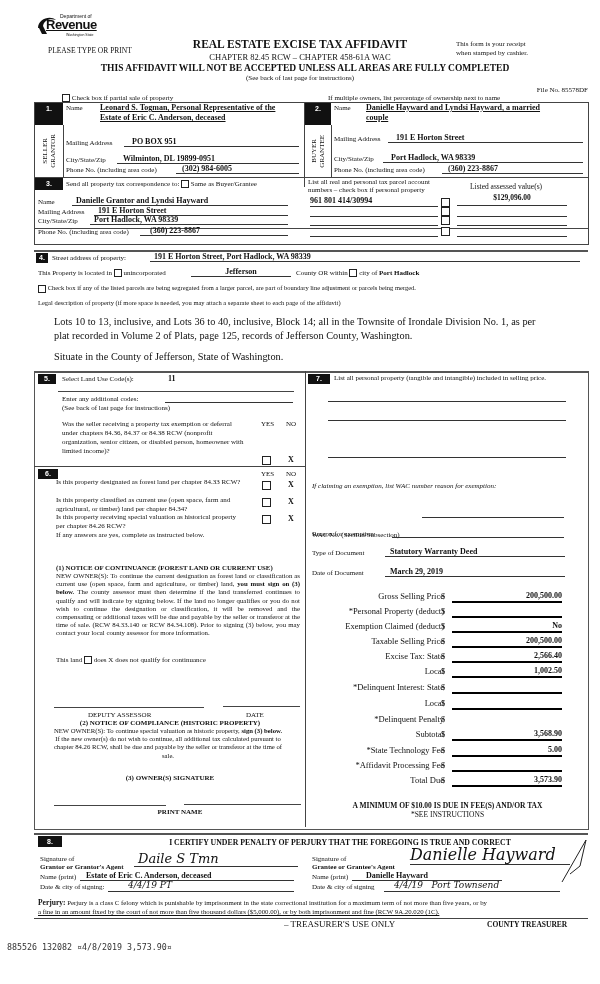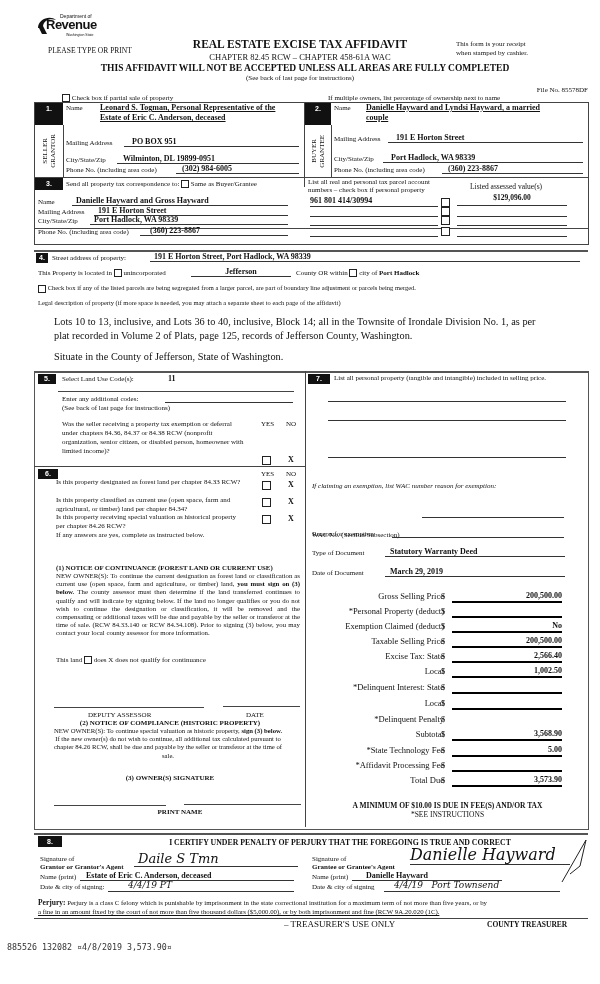--- a/index.html
+++ b/index.html
@@ -22,21 +22,21 @@
   .sig{font-family:"DejaVu Serif",serif;font-style:italic;}
 </style>
 </head>
 <body>
 
 <div class="abs" style="left:36px;top:10px;width:70px;height:32px;">
   <svg width="22" height="22" viewBox="0 0 22 22" style="position:absolute;left:0;top:4px;">
     <path d="M2 14 C2 5, 14 1, 20 6 C14 4, 8 6, 7 12 L11 20 L6 20 L3 14 Z" fill="#111"></path>
   </svg>
   <div class="abs" style="left:24px;top:3px;font-family:'Liberation Sans',sans-serif;font-size:5px;line-height:6px;">Department of</div>
-  <div class="abs" style="left:10px;top:8px;font-family:'Liberation Sans',sans-serif;font-size:13px;font-weight:bold;line-height:14px;letter-spacing:-0.5px;">Revenue</div>
+  <div class="abs" style="left:10px;top:8px;font-family:'Liberation Sans',sans-serif;font-size:13px;font-weight:bold;line-height:14px;letter-spacing:-0.5px;text-decoration:underline;">Revenue</div>
   <div class="abs" style="left:30px;top:23px;font-family:'Liberation Sans',sans-serif;font-size:3.5px;line-height:4px;">Washington State</div>
 </div>
 
 <div class="abs t" style="left:48px;top:46px;font-size:7.5px;">PLEASE TYPE OR PRINT</div>
 <div class="abs b" style="left:150px;top:38px;width:300px;text-align:center;font-size:11.5px;line-height:13px;">REAL ESTATE EXCISE TAX AFFIDAVIT</div>
 <div class="abs" style="left:150px;top:52px;width:300px;text-align:center;font-size:8.5px;line-height:10px;">CHAPTER 82.45 RCW – CHAPTER 458-61A WAC</div>
 <div class="abs t" style="left:456px;top:40px;">This form is your receipt</div>
 <div class="abs t" style="left:456px;top:49px;">when stamped by cashier.</div>
 <div class="abs b" style="left:40px;top:63px;width:530px;text-align:center;font-size:9.5px;line-height:11px;">THIS AFFIDAVIT WILL NOT BE ACCEPTED UNLESS ALL AREAS ARE FULLY COMPLETED</div>
 <div class="abs t" style="left:150px;top:74px;width:300px;text-align:center;">(See back of last page for instructions)</div>
@@ -84,21 +84,21 @@
 
 <div class="abs secnum" style="left:35px;top:178px;width:28px;height:12px;">3.</div>
 <div class="abs t" style="left:66px;top:180px;">
   <span>Send all property tax correspondence to:</span>
   <span class="box"></span>
   <span>Same as Buyer/Grantee</span>
 </div>
 <div class="vrule" style="left:304px;top:177px;height:10px;"></div>
 
 <div class="abs t" style="left:38px;top:198px;">Name</div>
-<div class="abs fill hl" style="left:72px;top:196px;width:216px;padding-left:4px;box-sizing:border-box;">Danielle Hayward and Gross Hayward</div>
+<div class="abs fill hl" style="left:72px;top:196px;width:216px;padding-left:4px;box-sizing:border-box;">Danielle Grantor and Lyndsi Hayward</div>
 <div class="abs t" style="left:38px;top:208px;">Mailing Address</div>
 <div class="abs fill hl" style="left:94px;top:206px;width:194px;padding-left:4px;box-sizing:border-box;">191 E Horton Street</div>
 <div class="abs t" style="left:38px;top:217px;">City/State/Zip</div>
 <div class="abs fill hl" style="left:90px;top:215px;width:198px;padding-left:4px;box-sizing:border-box;">Port Hadlock, WA 98339</div>
 <div class="abs t" style="left:38px;top:228px;">Phone No. (including area code)</div>
 <div class="abs fill hl" style="left:140px;top:226px;width:148px;padding-left:10px;box-sizing:border-box;">(360) 223-8867</div>
 
 <div class="abs t" style="left:308px;top:178px;">List all real and personal tax parcel account</div>
 <div class="abs t" style="left:308px;top:186px;">numbers – check box if personal property</div>
 <div class="abs t" style="left:470px;top:182px;font-size:7.5px;">Listed assessed value(s)</div>

